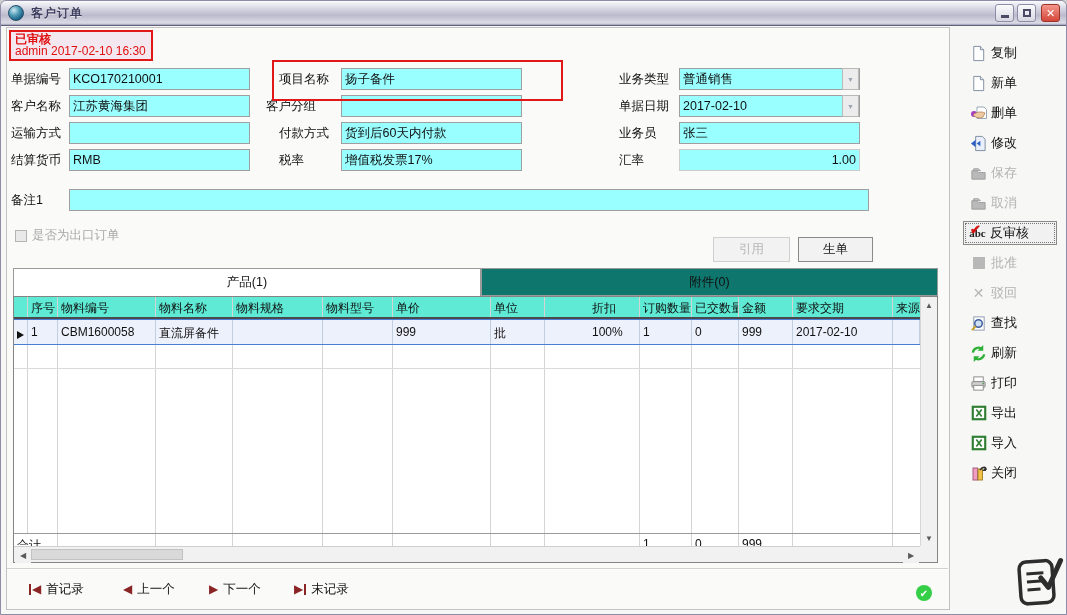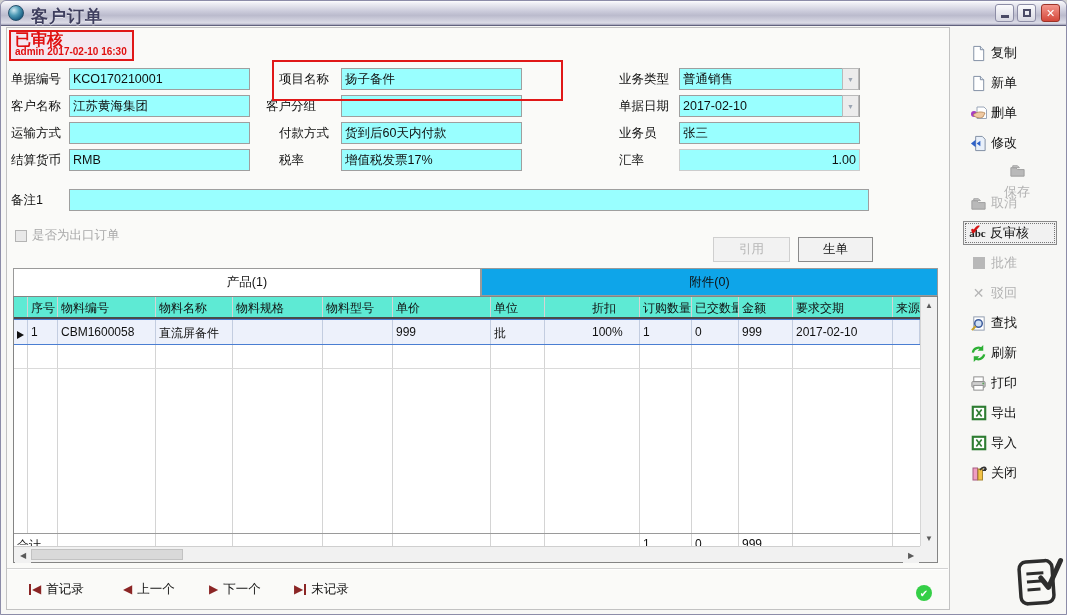--- a/index.html
+++ b/index.html
@@ -5,57 +5,57 @@
   html,body{margin:0;padding:0;background:#cfcfcf;font-family:"Liberation Sans","DejaVu Sans",sans-serif;}
   .screen{position:relative;width:1067px;height:615px;background:#f7f7f5;overflow:hidden;
           border:1px solid #8c8ca8;border-radius:6px 6px 0 0;box-sizing:border-box;}
   
   .titlebar{position:absolute;left:0;top:0;width:100%;height:25px;
     background:linear-gradient(180deg,#fdfdfe 0%,#eeeef4 10%,#c9c9d9 45%,#bbbbcd 60%,#dcdce7 92%,#9d9db4 100%);
     border-bottom:1px solid #62627e;border-radius:6px 6px 0 0;box-sizing:border-box;}
   .title-icon{position:absolute;left:7px;top:4px;width:16px;height:16px;border-radius:50%;
     background:radial-gradient(circle at 35% 30%,#cfe9f2 0%,#4e9bb6 40%,#1b5f84 75%,#0c3b56 100%);
     border:1px solid #27506b;box-sizing:border-box;}
-  .title-text{position:absolute;left:30px;top:4px;font-size:17px;font-weight:bold;color:#3e3e5e;
+  .title-text{position:absolute;left:30px;top:4px;font-size:12px;font-weight:bold;color:#3e3e5e;
     text-shadow:0 1px 0 rgba(255,255,255,.6);letter-spacing:1px;}
   .winbtn{position:absolute;top:3px;width:19px;height:18px;border:1px solid #8d8da6;border-radius:3px;
     background:linear-gradient(180deg,#fbfbfd,#d7d7e2);box-sizing:border-box;
     display:flex;align-items:center;justify-content:center;font-size:9px;color:#4a4a66;}
   .winbtn.min{right:52px;} .winbtn.max{right:30px;}
   .winbtn.close{right:6px;background:linear-gradient(180deg,#f4968c,#d4473a);border-color:#9c3328;
     color:#fff;font-size:11px;font-weight:bold;}
   .max-glyph{width:8px;height:8px;border:2px solid #4a4a66;box-sizing:border-box;display:block;}
   .min-glyph{width:8px;height:3px;background:#4a4a66;display:block;margin-top:7px;}
   
   .panel{position:absolute;left:5px;top:26px;width:944px;height:583px;background:#fafaf8;
     border:1px solid #c2c2c2;box-sizing:border-box;}
   
   .stamp{position:absolute;left:8px;top:29px;padding:1px 5px 2px 4px;border:2px solid #e01818;
     background:#f4e8f0;z-index:5;}
-  .stamp .l1{font-size:16px;font-weight:bold;color:#e01010;line-height:13px;}
-  .stamp .l2{font-size:10px;color:#e01010;line-height:11px;font-weight:bold;}
+  .stamp .l1{font-size:12px;font-weight:bold;color:#e01010;line-height:13px;}
+  .stamp .l2{font-size:12px;color:#e01010;line-height:11px;}
   
   .flabel{position:absolute;height:22px;line-height:22px;font-size:12.5px;color:#101010;white-space:nowrap;}
   .ffield{position:absolute;height:22px;width:181px;background:#99ffff;border:1px solid #9f9f9f;
     box-sizing:border-box;font-size:12.5px;color:#101010;padding:0 3px;font-family:"Liberation Sans","DejaVu Sans",sans-serif;outline:none;}
   .ffield.rate{text-align:right;border-color:#cccccc;}
   .combo-arrow{position:absolute;width:17px;height:22px;background:#ececec;border:1px solid #b9b9b9;
     box-sizing:border-box;display:flex;align-items:center;justify-content:center;font-size:7px;color:#9aa4b2;}
   .redbox{position:absolute;left:271px;top:59px;width:287px;height:37px;border:2px solid #e01818;z-index:4;pointer-events:none;}
   .chk{position:absolute;left:14px;top:229px;width:12px;height:12px;background:#e9e9e9;border:1px solid #b4b4b4;box-sizing:border-box;}
   .chk-label{position:absolute;left:31px;top:226px;font-size:12.5px;color:#a8a8a8;}
   .pbtn{position:absolute;top:236px;height:25px;box-sizing:border-box;font-size:12.5px;
     display:flex;align-items:center;justify-content:center;background:#f2f2f2;}
   .pbtn.quote{left:712px;width:77px;border:1px solid #cfcfcf;color:#b6b6b6;}
   .pbtn.generate{left:797px;width:75px;border:1px solid #8a8a8a;color:#161616;}
   
   .tab{position:absolute;top:267px;height:28px;box-sizing:border-box;display:flex;align-items:center;
     justify-content:center;font-size:12.5px;color:#101010;border:1px solid #9a9a9a;}
   .tab.products{left:12px;width:468px;background:#ffffff;border-bottom:none;z-index:2;}
-  .tab.attachments{left:480px;width:457px;background:#0ea5e9;}
+  .tab.attachments{left:480px;width:457px;background:#0f766e;}
   
   .grid{position:absolute;left:12px;top:295px;width:925px;height:267px;background:#ffffff;
     border:1px solid #848484;box-sizing:border-box;display:flex;flex-direction:column;}
   .grow{display:flex;flex:0 0 auto;box-sizing:border-box;}
   .gc{flex:0 0 auto;border-right:1px solid #d4d4d4;box-sizing:border-box;font-size:12px;color:#101010;
     padding:3px 3px 0 3px;white-space:nowrap;overflow:hidden;}
   .w-sel{width:14px;padding:0;} .w0{width:30px;} .w1{width:98px;} .w2{width:77px;} .w3{width:90px;}
   .w4{width:70px;} .w5{width:98px;} .w6{width:54px;} .w7{width:51px;margin-left:44px;} .w8{width:52px;} .w9{width:47px;}
   .w10{width:54px;} .w11{width:100px;} .w12{flex:1 1 auto;border-right:none;text-align:right;} .wtot{width:44px;}
   .ghead{height:22px;border-bottom:2px solid #4a4a4a;background:#5eead4;}
@@ -339,21 +339,21 @@
   <div class="side-item" style="top:130px;">
     <span class="sicon">
       <svg width="17" height="17" viewBox="0 0 18 18">
           <path d="M6 1.5h7l3 3v12H6z" fill="#e9f0fa" stroke="#7d8ba0"></path>
           <path d="M1 9l5-4v8z" fill="#2f62c8"></path>
           <path d="M7 9l4-3v6z" fill="#2f62c8"></path>
         </svg>
       </span>
     <span class="slabel">修改</span>
   </div>
-  <div class="side-item disabled" style="top:160px;flex-direction:column;">
+  <div class="side-item disabled" style="top:160px;">
     <span class="sicon">
       <svg width="17" height="17" viewBox="0 0 18 18">
           <path d="M2 6h5l2 2h7v7H2z" fill="#b9b9b9" stroke="#9d9d9d"></path>
           <path d="M4 4h5l2 2H4z" fill="#c9c9c9" stroke="#9d9d9d"></path>
         </svg>
       </span>
     <span class="slabel">保存</span>
   </div>
   <div class="side-item disabled" style="top:190px;">
     <span class="sicon">

